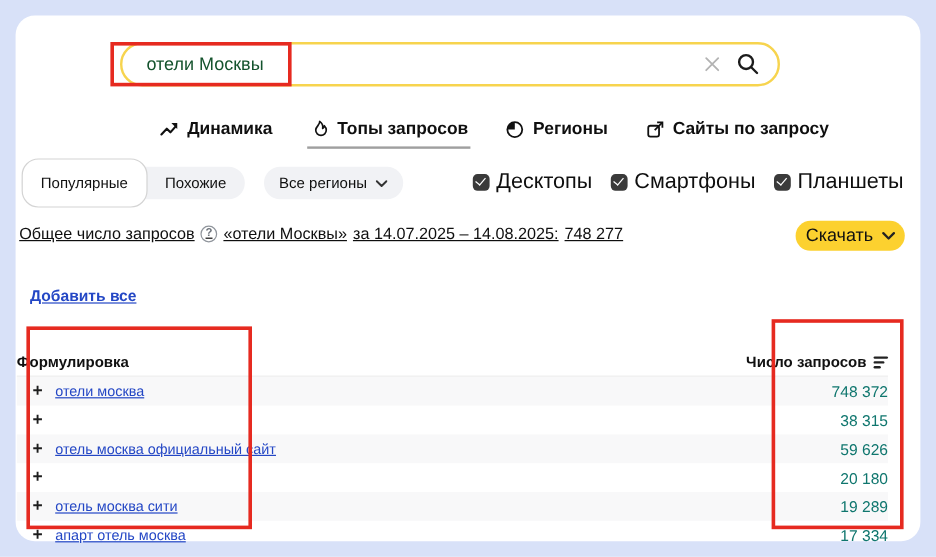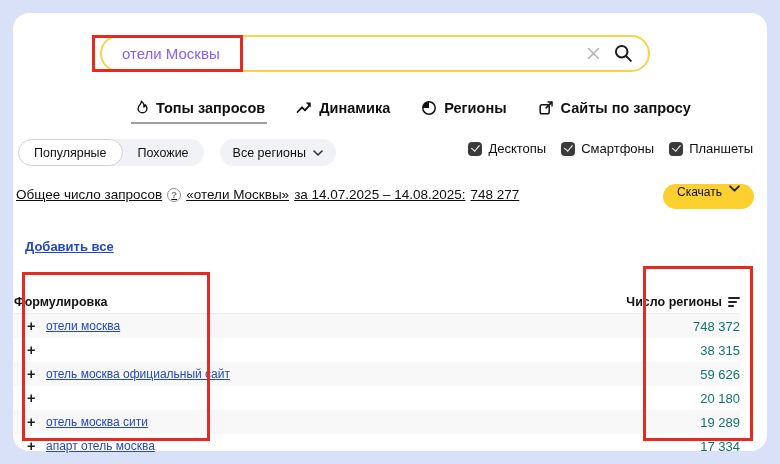--- a/index.html
+++ b/index.html
@@ -14,67 +14,67 @@
     background:#ffffff;border-radius:16px;
   }
   
   .search{
     position:absolute;left:100px;top:35px;width:550px;height:37px;
     box-sizing:border-box;border:2px solid #f7d44e;border-radius:19px;
     background:#fff;display:flex;align-items:center;
   }
   .search input{
     flex:1;height:100%;border:0;outline:0;background:transparent;
-    padding:0 0 0 20px;font-size:15px;color:#8b5cf6;
+    padding:0 0 0 20px;font-size:15px;color:#14532d;
     font-family:"Liberation Sans",sans-serif;
   }
   .search .clear-btn{width:26px;height:26px;display:flex;align-items:center;justify-content:center;cursor:pointer;}
   .search .lens-btn{width:34px;height:30px;display:flex;align-items:center;justify-content:center;margin-right:8px;cursor:pointer;}
   
   .tabs{position:absolute;left:131px;top:100px;display:flex;gap:27px;}
   .tab{
     display:flex;align-items:center;gap:7px;
     font-size:14.5px;font-weight:700;color:#0f0f0f;
     padding:0 2px 6px 2px;cursor:pointer;border-bottom:2.5px solid transparent;
   }
   .tab.active{border-bottom-color:#9f9f9f;}
   .tab svg{flex:0 0 auto;}
   
   .chips{position:absolute;left:18px;top:139px;display:flex;align-items:center;gap:16px;}
   .seg{display:flex;background:#f1f2f5;border-radius:14px;align-items:center;height:27px;}
   .seg-item{
-    padding:0 15px;font-size:12.5px;font-weight:500;color:#111;height:27px;
+    padding:0 15px;font-size:12.5px;font-weight:500;color:#111;height:41px;
     display:flex;align-items:center;border-radius:14px;box-sizing:border-box;cursor:pointer;
   }
   .seg-item.active{background:#fff;border:1px solid #d4d4d4;}
   .chip{
     display:flex;align-items:center;gap:7px;background:#f1f2f5;border-radius:14px;
     height:27px;padding:0 13px;font-size:12.5px;font-weight:500;cursor:pointer;
   }
   .devices{position:absolute;right:27px;top:141px;display:flex;align-items:center;gap:15px;}
-  .device{display:flex;align-items:center;gap:6px;font-size:13px;font-weight:500;cursor:pointer;}
+  .device{display:flex;align-items:center;gap:6px;font-size:18px;font-weight:500;cursor:pointer;}
   .cbx{width:14px;height:14px;background:#3a3a3a;border-radius:4px;position:relative;flex:0 0 auto;}
   .cbx::after{
     content:"";position:absolute;left:4.6px;top:1.8px;width:3.6px;height:7px;
     border:solid #fff;border-width:0 1.7px 1.7px 0;transform:rotate(40deg);
   }
   
   .summary{
     position:absolute;left:16px;top:187px;display:flex;align-items:center;gap:5px;
     font-size:13.5px;font-weight:500;color:#0f0f0f;white-space:nowrap;text-decoration:underline;
   }
   .help{
     width:14px;height:14px;box-sizing:border-box;border:1.4px solid #90959c;border-radius:50%;
     display:inline-flex;align-items:center;justify-content:center;
     font-size:9.5px;font-weight:700;color:#6e747c;cursor:pointer;
   }
   .download{
     position:absolute;left:663px;top:184px;width:91px;height:25px;border:0;border-radius:13px;
-    background:#fcd12f;display:flex;justify-content:center;gap:7px;
-    font-size:12px;font-weight:500;color:#111;cursor:pointer;
+    background:#fcd12f;display:flex;align-items:center;justify-content:center;gap:7px;
+    font-size:15px;font-weight:500;color:#111;cursor:pointer;
     font-family:"Liberation Sans",sans-serif;
   }
   
   .add-all{
     position:absolute;left:25px;top:239px;font-size:13px;font-weight:700;
     color:#2447c5;text-decoration:underline;cursor:pointer;
   }
   .table{position:absolute;left:14px;top:271px;width:726px;}
   .thead{
     display:flex;align-items:center;justify-content:space-between;height:22px;
@@ -117,32 +117,32 @@
   </span>
   <span class="lens-btn">
     <svg width="21" height="21" viewBox="0 0 20 20">
       <circle cx="8.3" cy="8.3" r="5.5" fill="none" stroke="#1c1c1c" stroke-width="1.9"></circle>
       <path d="M12.6 12.6 L17 17" stroke="#1c1c1c" stroke-width="1.9" stroke-linecap="round"></path>
     </svg>
   </span>
 </div>
 
 <div class="tabs">
-  <div class="tab active">
-    <svg width="16" height="16" viewBox="0 0 16 16">
-      <path d="M8.4 1.2c.6 2.7-3.3 4-3.3 7.2a4.4 4.4 0 0 0 8.8 0c0-1.5-.7-2.7-1.6-3.6-.1 1.1-.6 1.9-1.4 2.2.4-2-.6-4.4-2.5-5.8z" fill="none" stroke="#111" stroke-width="1.4" stroke-linejoin="round"></path>
-    </svg>
-    <span>Топы запросов</span>
-  </div>
   <div class="tab">
     <svg width="16" height="16" viewBox="0 0 16 16">
       <path d="M1.5 12 L6 7.3 L9 10.3 L13.4 5.3" fill="none" stroke="#111" stroke-width="1.8" stroke-linecap="round" stroke-linejoin="round"></path>
       <polygon points="9.8,2.6 14.7,2.6 14.7,7.5" fill="#111"></polygon>
     </svg>
     <span>Динамика</span>
+  </div>
+  <div class="tab active">
+    <svg width="16" height="16" viewBox="0 0 16 16">
+      <path d="M8.4 1.2c.6 2.7-3.3 4-3.3 7.2a4.4 4.4 0 0 0 8.8 0c0-1.5-.7-2.7-1.6-3.6-.1 1.1-.6 1.9-1.4 2.2.4-2-.6-4.4-2.5-5.8z" fill="none" stroke="#111" stroke-width="1.4" stroke-linejoin="round"></path>
+    </svg>
+    <span>Топы запросов</span>
   </div>
   <div class="tab">
     <svg width="16" height="16" viewBox="0 0 16 16">
       <circle cx="8" cy="8" r="6.2" fill="none" stroke="#111" stroke-width="1.5"></circle>
       <path d="M8 8 V1.8 A6.2 6.2 0 0 0 1.8 8 Z" fill="#111"></path>
     </svg>
     <span>Регионы</span>
   </div>
   <div class="tab">
     <svg width="16" height="16" viewBox="0 0 16 16">
@@ -196,21 +196,21 @@
     <polyline points="1,1 5,5 9,1" fill="none" stroke="#222" stroke-width="1.7" stroke-linecap="round" stroke-linejoin="round"></polyline>
   </svg>
 </button>
 
 <a class="add-all">Добавить все</a>
 
 <div class="table">
   <div class="thead">
     <span>Формулировка</span>
     <span class="th-count">
-      <span>Число регионы</span>
+      <span>Число запросов</span>
       <span class="sort-icon">
           <i></i>
           <i></i>
           <i></i>
         </span>
     </span>
   </div>
 
   <div class="trow">
     <span class="plus">+</span>

